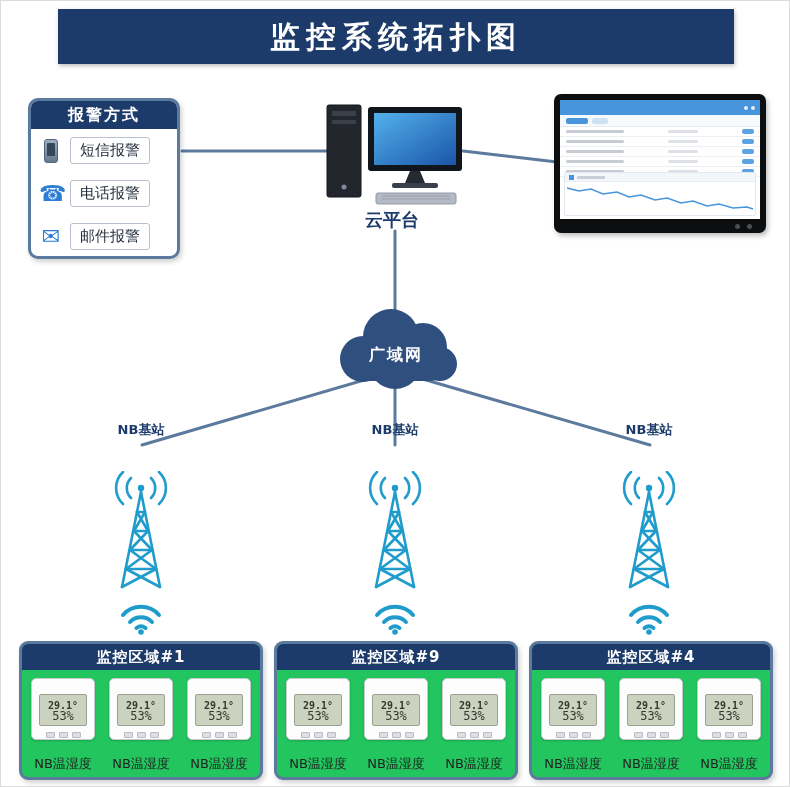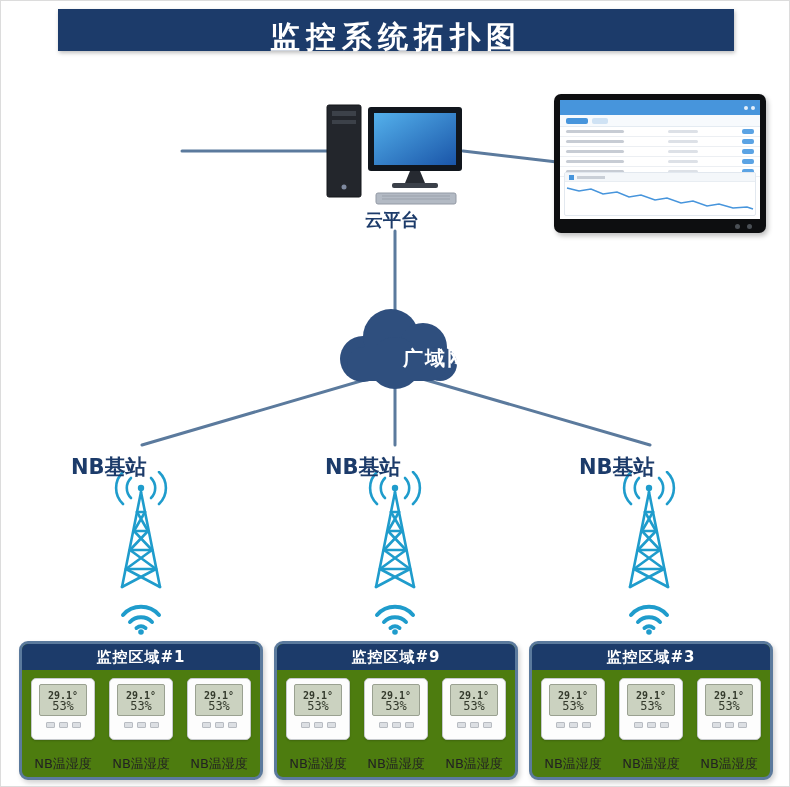--- a/index.html
+++ b/index.html
@@ -1,21 +1,21 @@
 <!DOCTYPE html>
 <html><head>
 <meta charset="utf-8">
 <style>
   *{margin:0;padding:0;box-sizing:border-box;}
   html,body{background:#fff;}
   body{font-family:"DejaVu Sans","Liberation Sans",sans-serif;}
   .canvas{position:relative;width:790px;height:787px;background:#fff;border:1px solid #dcdcdc;overflow:hidden;}
   .wires{position:absolute;left:0;top:0;z-index:0;}
 
-  .title{position:absolute;left:57px;top:8px;width:676px;height:42px;background:#1c3b6a;color:#fff;
+  .title{position:absolute;left:57px;top:8px;width:676px;height:55px;background:#1c3b6a;color:#fff;
          font-size:30px;font-weight:bold;text-align:center;line-height:55px;letter-spacing:6px;z-index:2;
          box-shadow:1px 2px 4px rgba(0,0,0,.25);}
 
   
   .alarm{position:absolute;left:27px;top:97px;width:152px;height:161px;border:3px solid #5b7a9d;border-radius:10px;
          background:#fff;overflow:hidden;z-index:2;box-shadow:2px 3px 5px rgba(0,0,0,.18);}
   .alarm-h{height:28px;background:#1c3b6a;color:#fff;font-size:16px;font-weight:bold;text-align:center;line-height:28px;letter-spacing:2px;}
   .alarm-row{display:flex;align-items:center;gap:7px;padding:0 8px;height:43px;}
   .alarm-label{border:1px solid #b7c0cc;background:#fff;font-size:15px;color:#1f2937;padding:3px 9px;border-radius:3px;white-space:nowrap;}
   .glyph{font-size:22px;color:#2f7cd6;width:24px;text-align:center;line-height:24px;}
@@ -42,36 +42,36 @@
   .drow .pill{width:12px;height:5px;background:#5ba3e4;border-radius:2px;display:block;}
   .dash-chart{position:absolute;left:4px;right:4px;bottom:3px;height:44px;border:1px solid #e2e8ef;border-radius:2px;background:#fff;overflow:hidden;}
   .chart-head{height:9px;background:#f4f7fa;border-bottom:1px solid #e8edf2;display:flex;align-items:center;gap:3px;padding:0 4px;}
   .chart-head .sq{width:5px;height:5px;background:#4795dc;display:block;}
   .chart-head .bar3{width:28px;height:3px;background:#c9cfd7;display:block;}
   .tv-dot{position:absolute;bottom:4px;width:5px;height:5px;border-radius:50%;background:#4a4f55;}
   .d1{right:26px;} .d2{right:14px;}
 
   
   .cloud{position:absolute;left:322px;top:300px;z-index:2;}
-  .cloud-label{position:absolute;left:322px;top:344px;width:146px;text-align:right;color:#fff;
-               font-size:20px;font-weight:bold;letter-spacing:2px;z-index:3;}
-
-  
-  .station-label{position:absolute;width:140px;text-align:left;font-size:21px;font-weight:bold;color:#1c3b6a;z-index:2;top:452px;}
+  .cloud-label{position:absolute;left:322px;top:344px;width:146px;text-align:center;color:#fff;
+               font-size:16px;font-weight:bold;letter-spacing:2px;z-index:3;}
+
+  
+  .station-label{position:absolute;width:140px;text-align:center;font-size:13px;font-weight:bold;color:#1c3b6a;z-index:2;top:420px;}
   .tower{position:absolute;top:470px;z-index:1;}
   .wifi{position:absolute;top:597px;z-index:1;}
 
   
-  .area{position:absolute;top:640px;width:244px;height:139px;border:3px solid #5b7a9d;border-radius:9px;background:#4d7c0f;
+  .area{position:absolute;top:640px;width:244px;height:139px;border:3px solid #5b7a9d;border-radius:9px;background:#22c55e;
         overflow:hidden;z-index:2;box-shadow:2px 3px 5px rgba(0,0,0,.18);}
   .area-h{height:26px;background:#1c3b6a;color:#fff;text-align:center;font-size:15px;font-weight:bold;line-height:26px;letter-spacing:1px;}
   .area-body{display:flex;justify-content:space-evenly;padding-top:8px;}
   .dev{width:74px;text-align:center;}
   .dev-body{width:64px;height:62px;margin:0 auto;background:#fdfdfd;border:1px solid #c6c9cd;border-radius:5px;
-            box-shadow:0 1px 2px rgba(0,0,0,.18);padding-top:5px;}
+            box-shadow:0 1px 2px rgba(0,0,0,.18);padding-top:15px;}
   .lcd{width:48px;height:32px;margin:0 auto;background:#cbd2c0;border:1px solid #9aa191;border-radius:2px;
        font-family:"DejaVu Sans Mono","Liberation Mono",monospace;color:#343a2c;display:flex;flex-direction:column;justify-content:center;}
   .lcd .t{font-size:10px;font-weight:bold;line-height:12px;display:block;}
   .lcd .h{font-size:12px;line-height:9px;display:block;}
   .btns{display:flex;justify-content:center;gap:4px;margin-top:6px;}
   .btns i{width:9px;height:6px;background:#dcdfe3;border:1px solid #b8bcc2;border-radius:1px;display:block;}
   .dev-label{font-size:13px;color:#222;margin-top:15px;white-space:nowrap;}
 </style>
 </head>
 <body>
@@ -84,20 +84,35 @@
       <path d="M462,150 L556,161"></path>
       <path d="M394,230 V315"></path>
       <path d="M394,370 L141,444"></path>
       <path d="M394,370 V444"></path>
       <path d="M394,370 L649,444"></path>
     </g>
   </svg>
 
   <div class="title">监控系统拓扑图</div>
 
+  <div class="alarm">
+    <div class="alarm-h">报警方式</div>
+    <div class="alarm-row">
+      <span class="phone-icon"></span>
+      <span class="alarm-label">短信报警</span>
+    </div>
+    <div class="alarm-row">
+      <span class="glyph">☎</span>
+      <span class="alarm-label">电话报警</span>
+    </div>
+    <div class="alarm-row">
+      <span class="glyph">✉</span>
+      <span class="alarm-label">邮件报警</span>
+    </div>
+  </div>
 
   <svg class="pc" style="left:323px;top:102px" width="142" height="104" viewBox="0 0 142 104">
     <defs>
       <linearGradient id="scrg" x1="0" y1="0" x2="1" y2="1">
         <stop offset="0" stop-color="#54b1ec"></stop>
           <stop offset="1" stop-color="#1a55a8"></stop>
       </linearGradient>
     </defs>
     <rect x="3" y="2" width="34" height="92" rx="2" fill="#23262c" stroke="#15171b"></rect>
     <rect x="8" y="8" width="24" height="5" fill="#3c4149"></rect>
@@ -342,21 +357,21 @@
               <i></i>
               <i></i>
             </div>
         </div>
         <div class="dev-label">NB温湿度</div>
       </div>
     </div>
   </div>
 
   <div class="area" style="left:528px">
-    <div class="area-h">监控区域#3</div>
+    <div class="area-h">监控区域#4</div>
     <div class="area-body">
       <div class="dev">
         <div class="dev-body">
           <div class="lcd">
             <span class="t">29.1°</span>
             <span class="h">53%</span>
           </div>
           <div class="btns">
               <i></i>
               <i></i>

